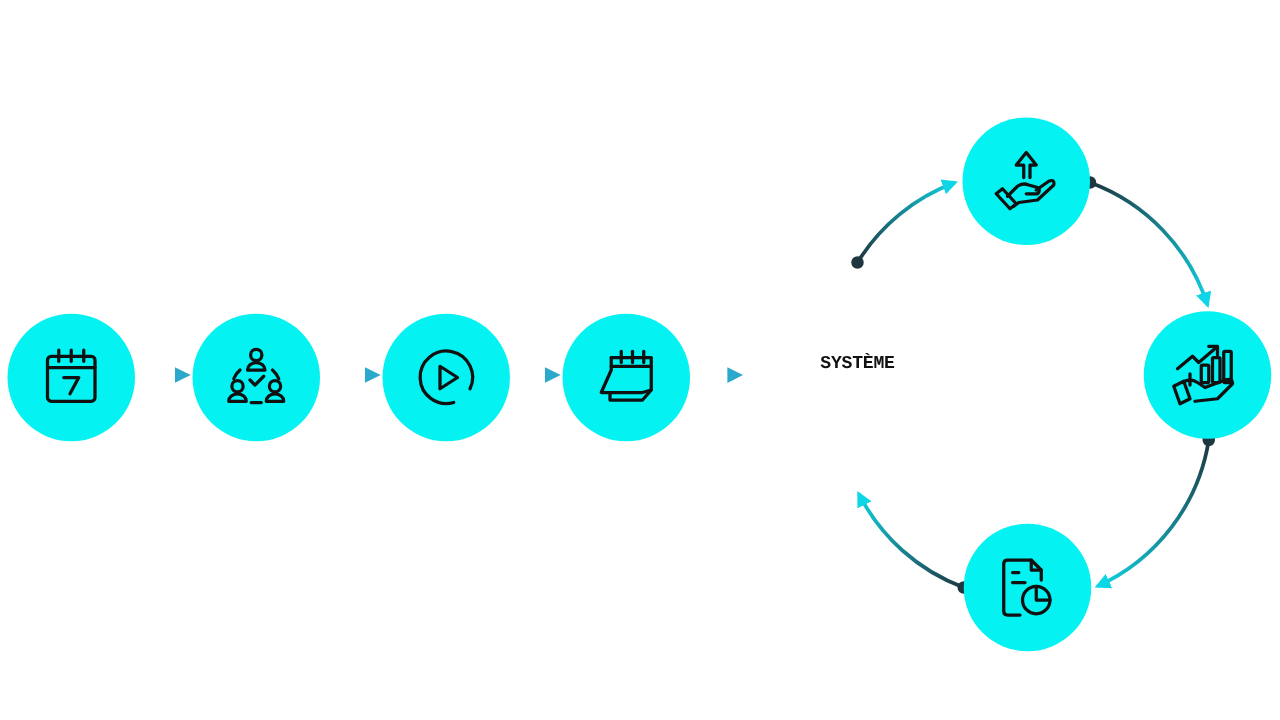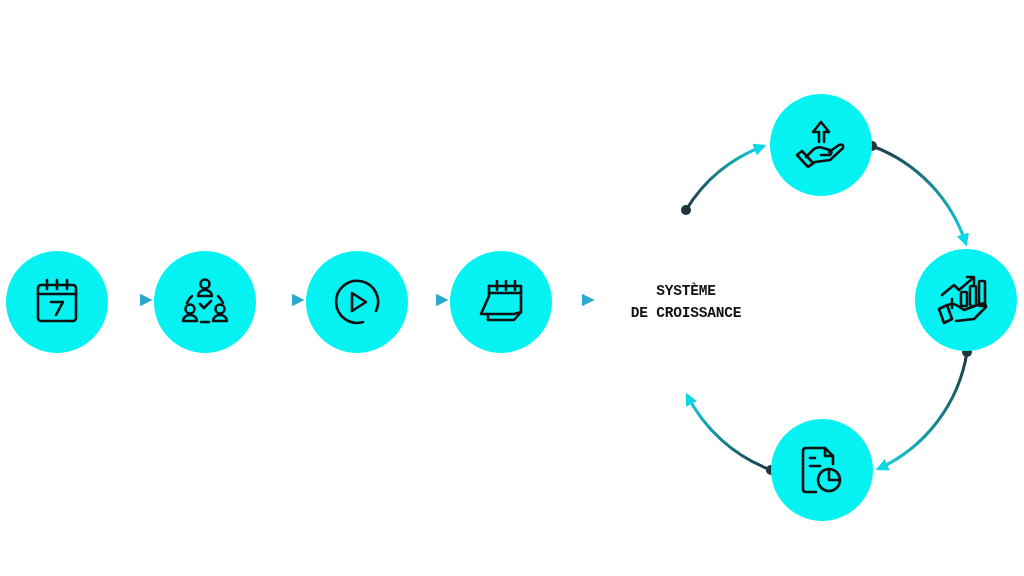--- a/index.html
+++ b/index.html
@@ -178,14 +178,13 @@
       <line x1="-12" y1="-12" x2="-7" y2="-12"></line>
       <line x1="-12" y1="-4" x2="-2" y2="-4"></line>
       <circle cx="7" cy="10" r="11"></circle>
       <path d="M7,-1 L7,10 L18,10"></path>
     </g>
   </g>
 </svg>
 
 <div class="center-title">
   <span>SYSTÈME</span>
-  <span>DE CROISSANCE</span>
 </div>
 
 </body></html>

